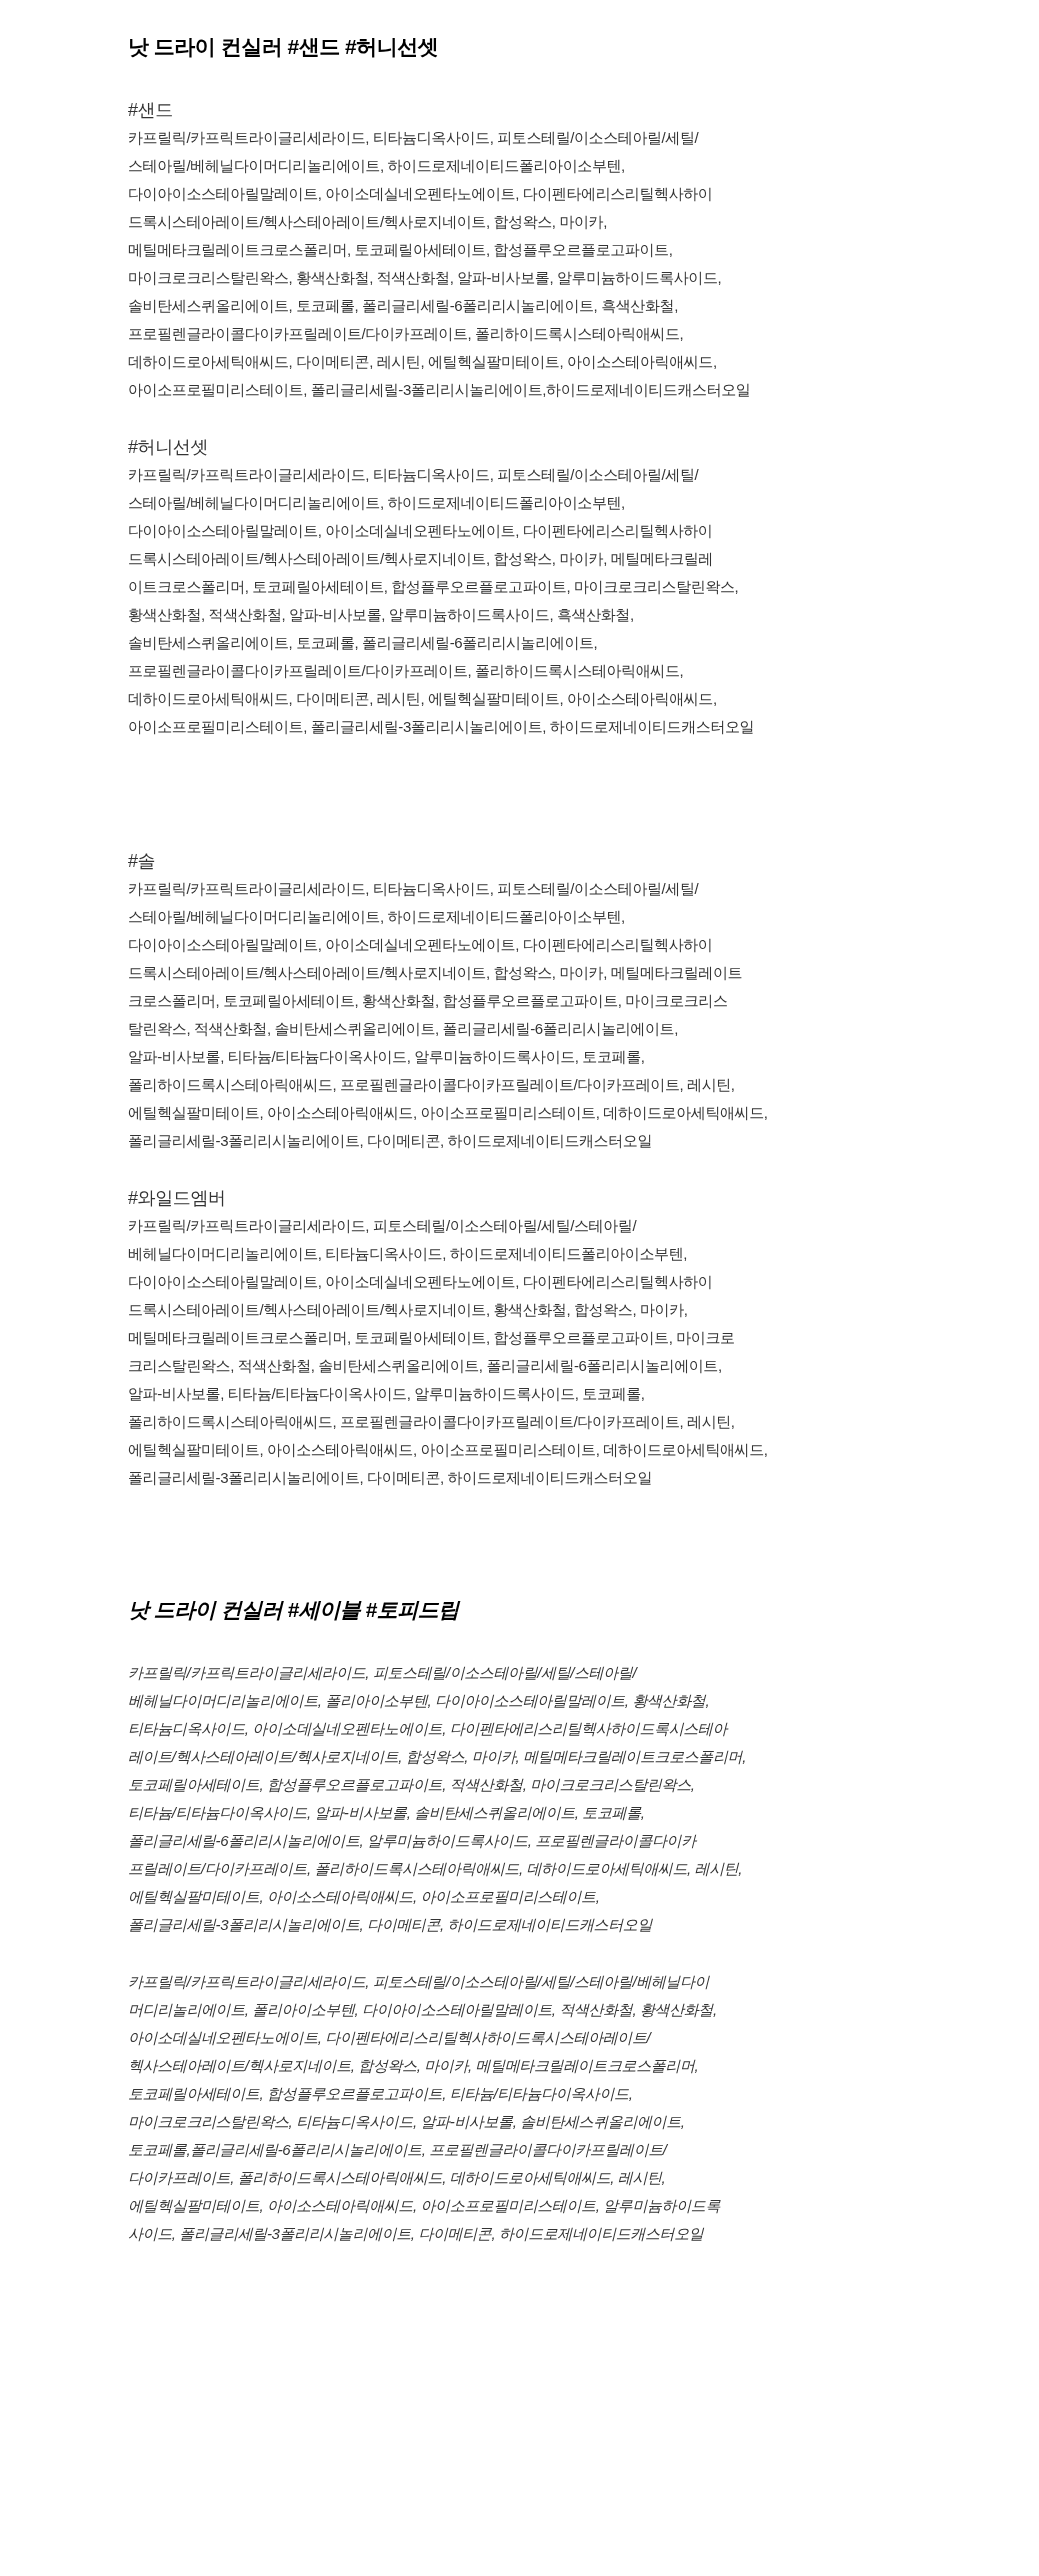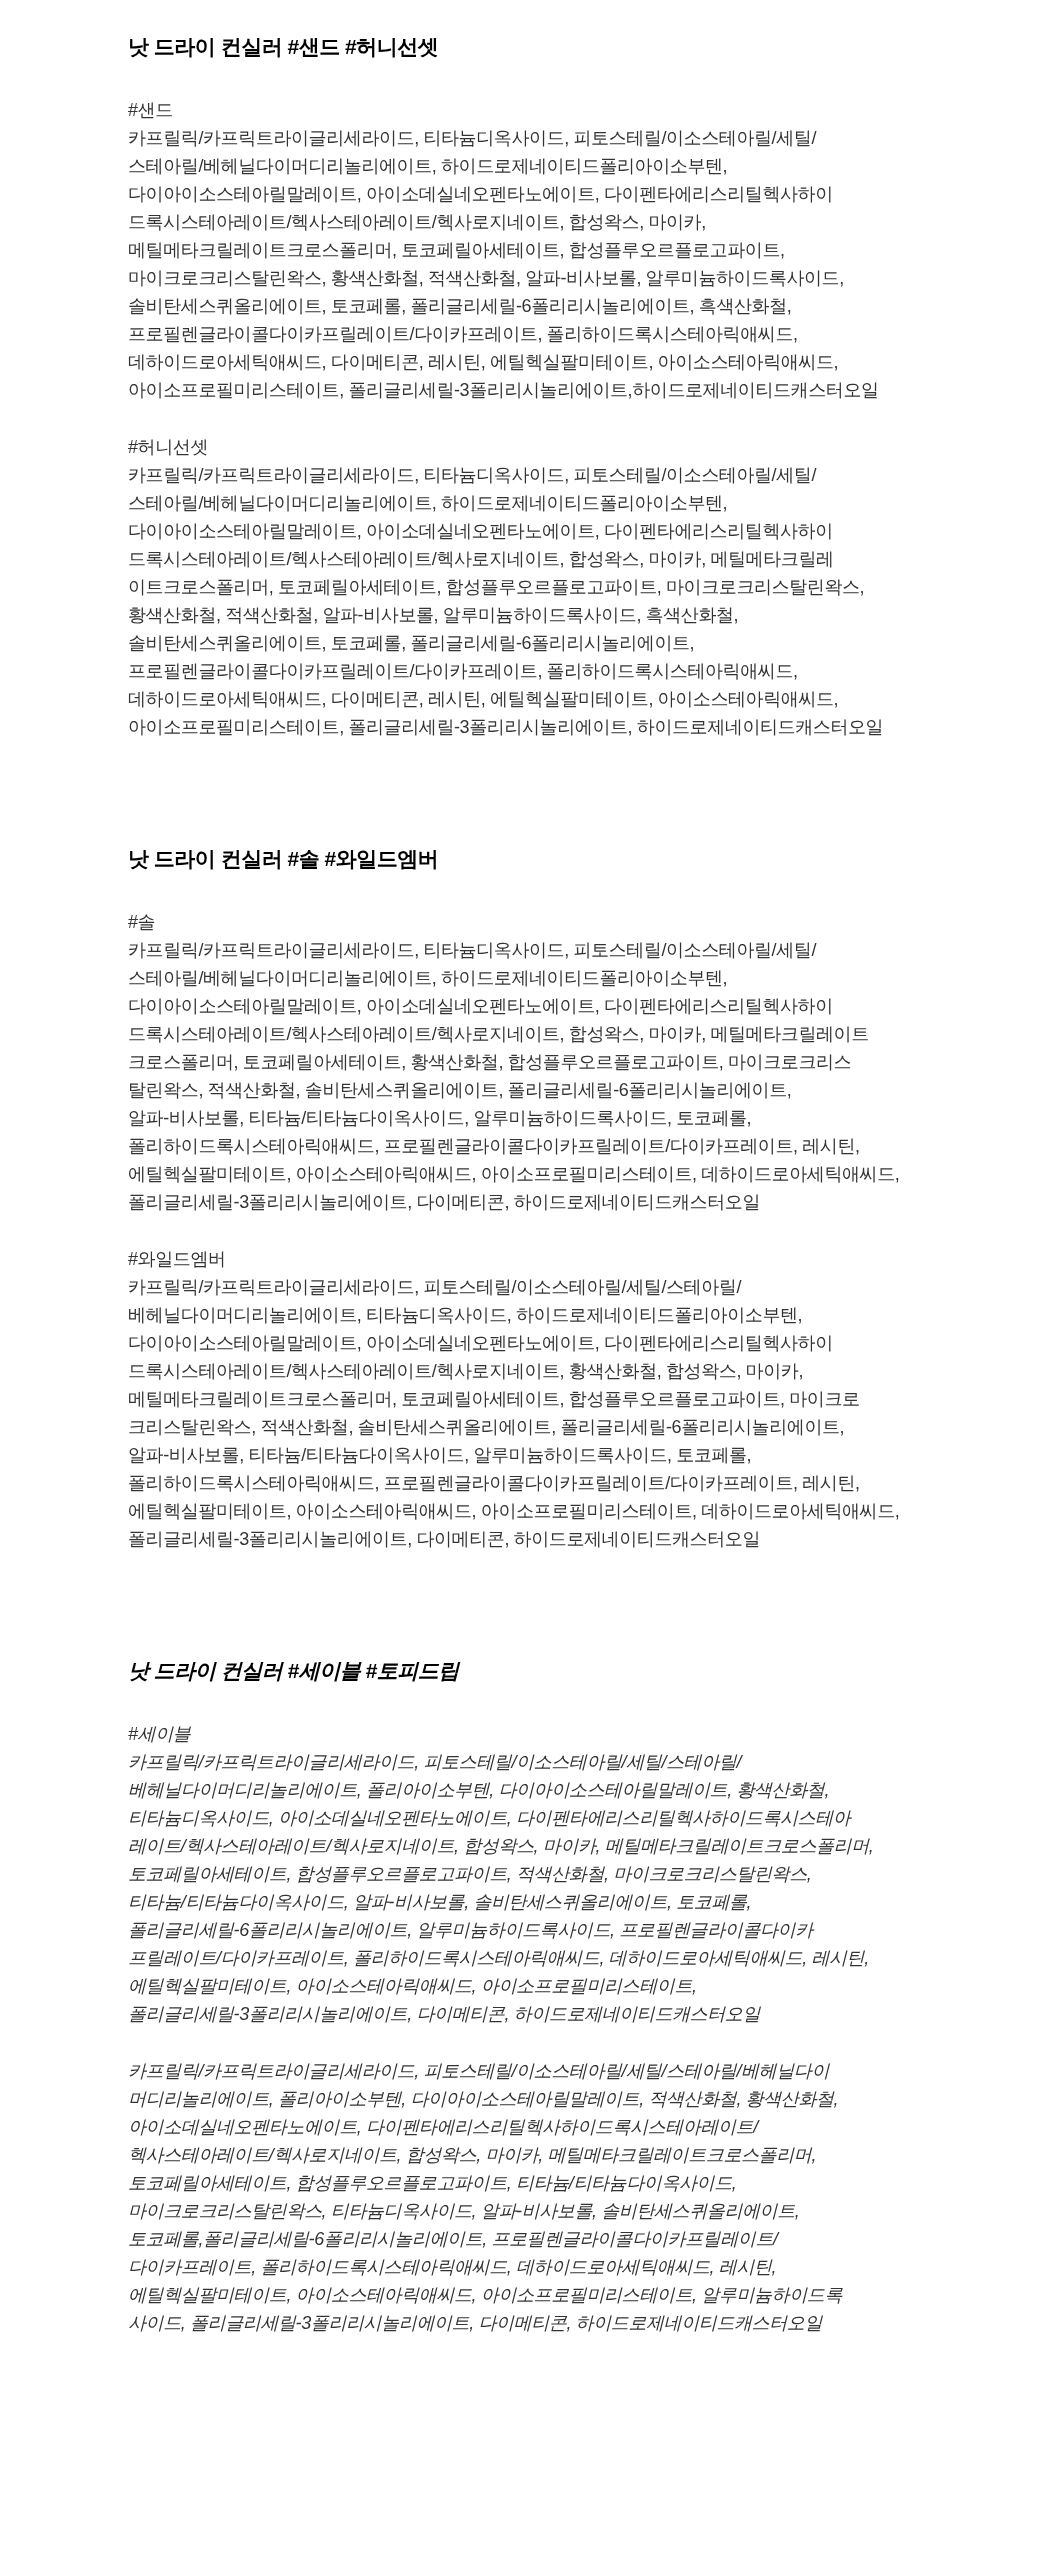--- a/index.html
+++ b/index.html
@@ -36,21 +36,21 @@
   .shade-block:last-child {
     margin-bottom: 0;
   }
   .shade-name {
     font-size: 18px;
     line-height: 28px;
     font-weight: 400;
     letter-spacing: -0.4px;
   }
   .ingredients {
-    font-size: 18px;
+    font-size: 15px;
     line-height: 28px;
     letter-spacing: -0.4px;
     white-space: pre-line;
     max-width: 866px;
   }
 </style>
 </head>
 <body>
 
 <main>
@@ -79,21 +79,20 @@
 이트크로스폴리머, 토코페릴아세테이트, 합성플루오르플로고파이트, 마이크로크리스탈린왁스,
 황색산화철, 적색산화철, 알파-비사보롤, 알루미늄하이드록사이드, 흑색산화철,
 솔비탄세스퀴올리에이트, 토코페롤, 폴리글리세릴-6폴리리시놀리에이트,
 프로필렌글라이콜다이카프릴레이트/다이카프레이트, 폴리하이드록시스테아릭애씨드,
 데하이드로아세틱애씨드, 다이메티콘, 레시틴, 에틸헥실팔미테이트, 아이소스테아릭애씨드,
 아이소프로필미리스테이트, 폴리글리세릴-3폴리리시놀리에이트, 하이드로제네이티드캐스터오일</div>
     </div>
   </section>
 
   <section class="product-section">
-    <h2 class="product-title">낫 드라이 컨실러 #솔 #와일드엠버</h2>
     <div class="shade-block">
       <div class="shade-name">#솔</div>
       <div class="ingredients">카프릴릭/카프릭트라이글리세라이드, 티타늄디옥사이드, 피토스테릴/이소스테아릴/세틸/
 스테아릴/베헤닐다이머디리놀리에이트, 하이드로제네이티드폴리아이소부텐,
 다이아이소스테아릴말레이트, 아이소데실네오펜타노에이트, 다이펜타에리스리틸헥사하이
 드록시스테아레이트/헥사스테아레이트/헥사로지네이트, 합성왁스, 마이카, 메틸메타크릴레이트
 크로스폴리머, 토코페릴아세테이트, 황색산화철, 합성플루오르플로고파이트, 마이크로크리스
 탈린왁스, 적색산화철, 솔비탄세스퀴올리에이트, 폴리글리세릴-6폴리리시놀리에이트,
 알파-비사보롤, 티타늄/티타늄다이옥사이드, 알루미늄하이드록사이드, 토코페롤,
 폴리하이드록시스테아릭애씨드, 프로필렌글라이콜다이카프릴레이트/다이카프레이트, 레시틴,
@@ -111,21 +110,20 @@
 알파-비사보롤, 티타늄/티타늄다이옥사이드, 알루미늄하이드록사이드, 토코페롤,
 폴리하이드록시스테아릭애씨드, 프로필렌글라이콜다이카프릴레이트/다이카프레이트, 레시틴,
 에틸헥실팔미테이트, 아이소스테아릭애씨드, 아이소프로필미리스테이트, 데하이드로아세틱애씨드,
 폴리글리세릴-3폴리리시놀리에이트, 다이메티콘, 하이드로제네이티드캐스터오일</div>
     </div>
   </section>
 
   <section class="product-section">
     <h2 class="product-title">낫 드라이 컨실러 #세이블 #토피드립</h2>
     <div class="shade-block">
-      <div class="shade-name">#세이블</div>
       <div class="ingredients">카프릴릭/카프릭트라이글리세라이드, 피토스테릴/이소스테아릴/세틸/스테아릴/
 베헤닐다이머디리놀리에이트, 폴리아이소부텐, 다이아이소스테아릴말레이트, 황색산화철,
 티타늄디옥사이드, 아이소데실네오펜타노에이트, 다이펜타에리스리틸헥사하이드록시스테아
 레이트/헥사스테아레이트/헥사로지네이트, 합성왁스, 마이카, 메틸메타크릴레이트크로스폴리머,
 토코페릴아세테이트, 합성플루오르플로고파이트, 적색산화철, 마이크로크리스탈린왁스,
 티타늄/티타늄다이옥사이드, 알파-비사보롤, 솔비탄세스퀴올리에이트, 토코페롤,
 폴리글리세릴-6폴리리시놀리에이트, 알루미늄하이드록사이드, 프로필렌글라이콜다이카
 프릴레이트/다이카프레이트, 폴리하이드록시스테아릭애씨드, 데하이드로아세틱애씨드, 레시틴,
 에틸헥실팔미테이트, 아이소스테아릭애씨드, 아이소프로필미리스테이트,
 폴리글리세릴-3폴리리시놀리에이트, 다이메티콘, 하이드로제네이티드캐스터오일</div>

